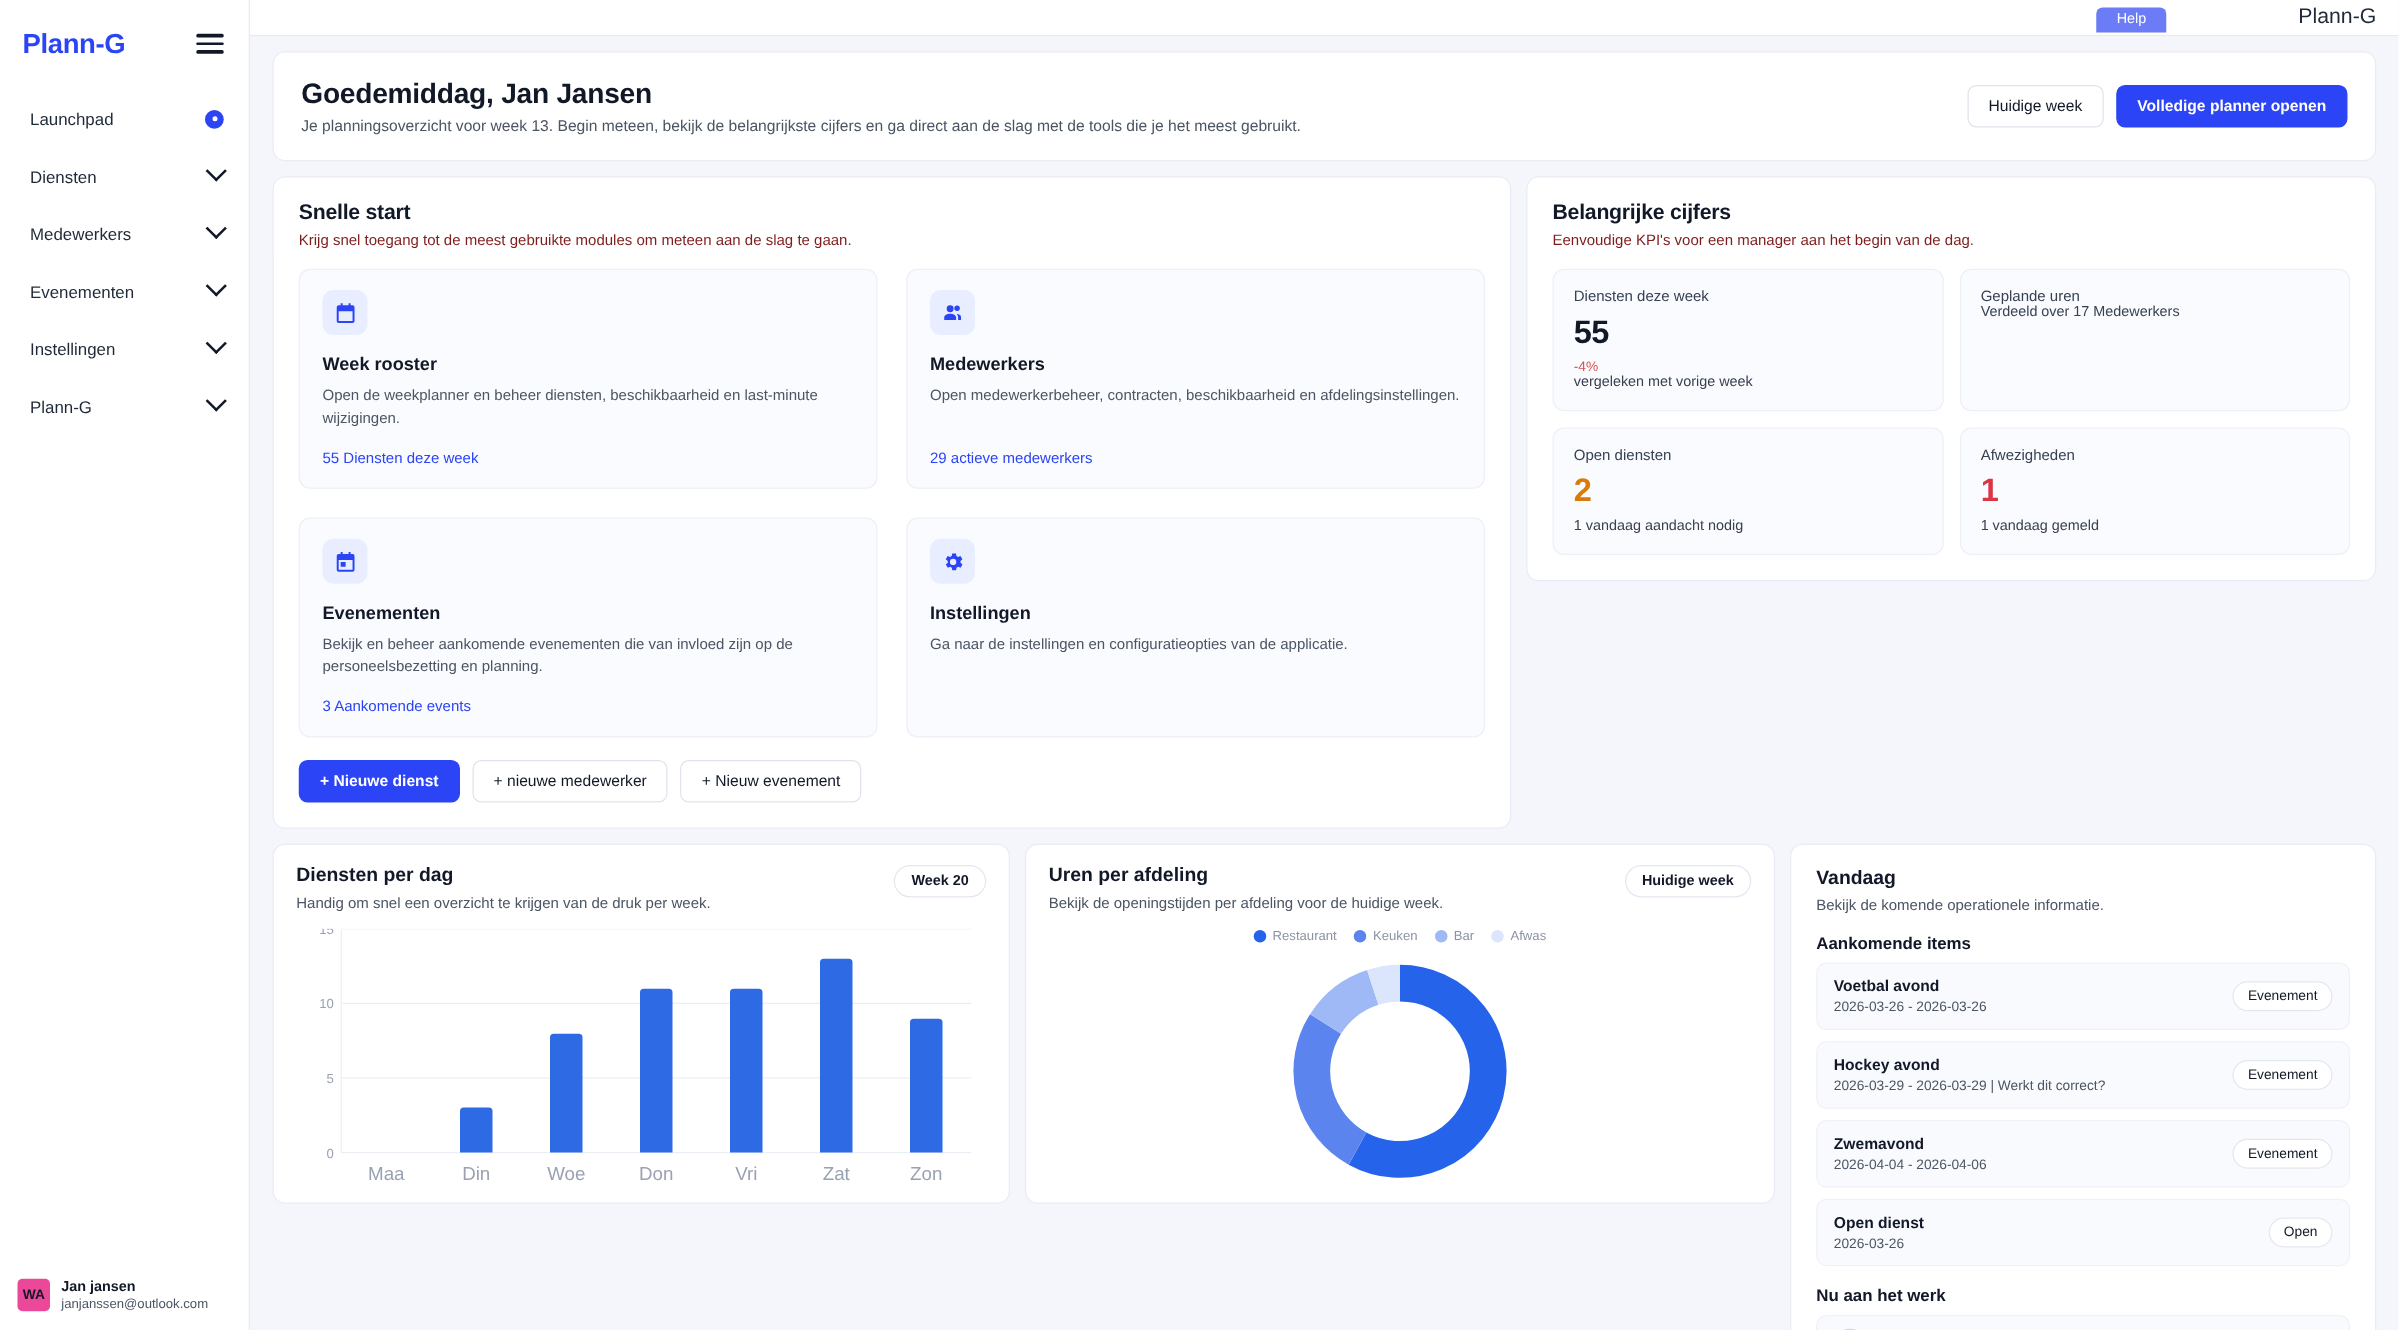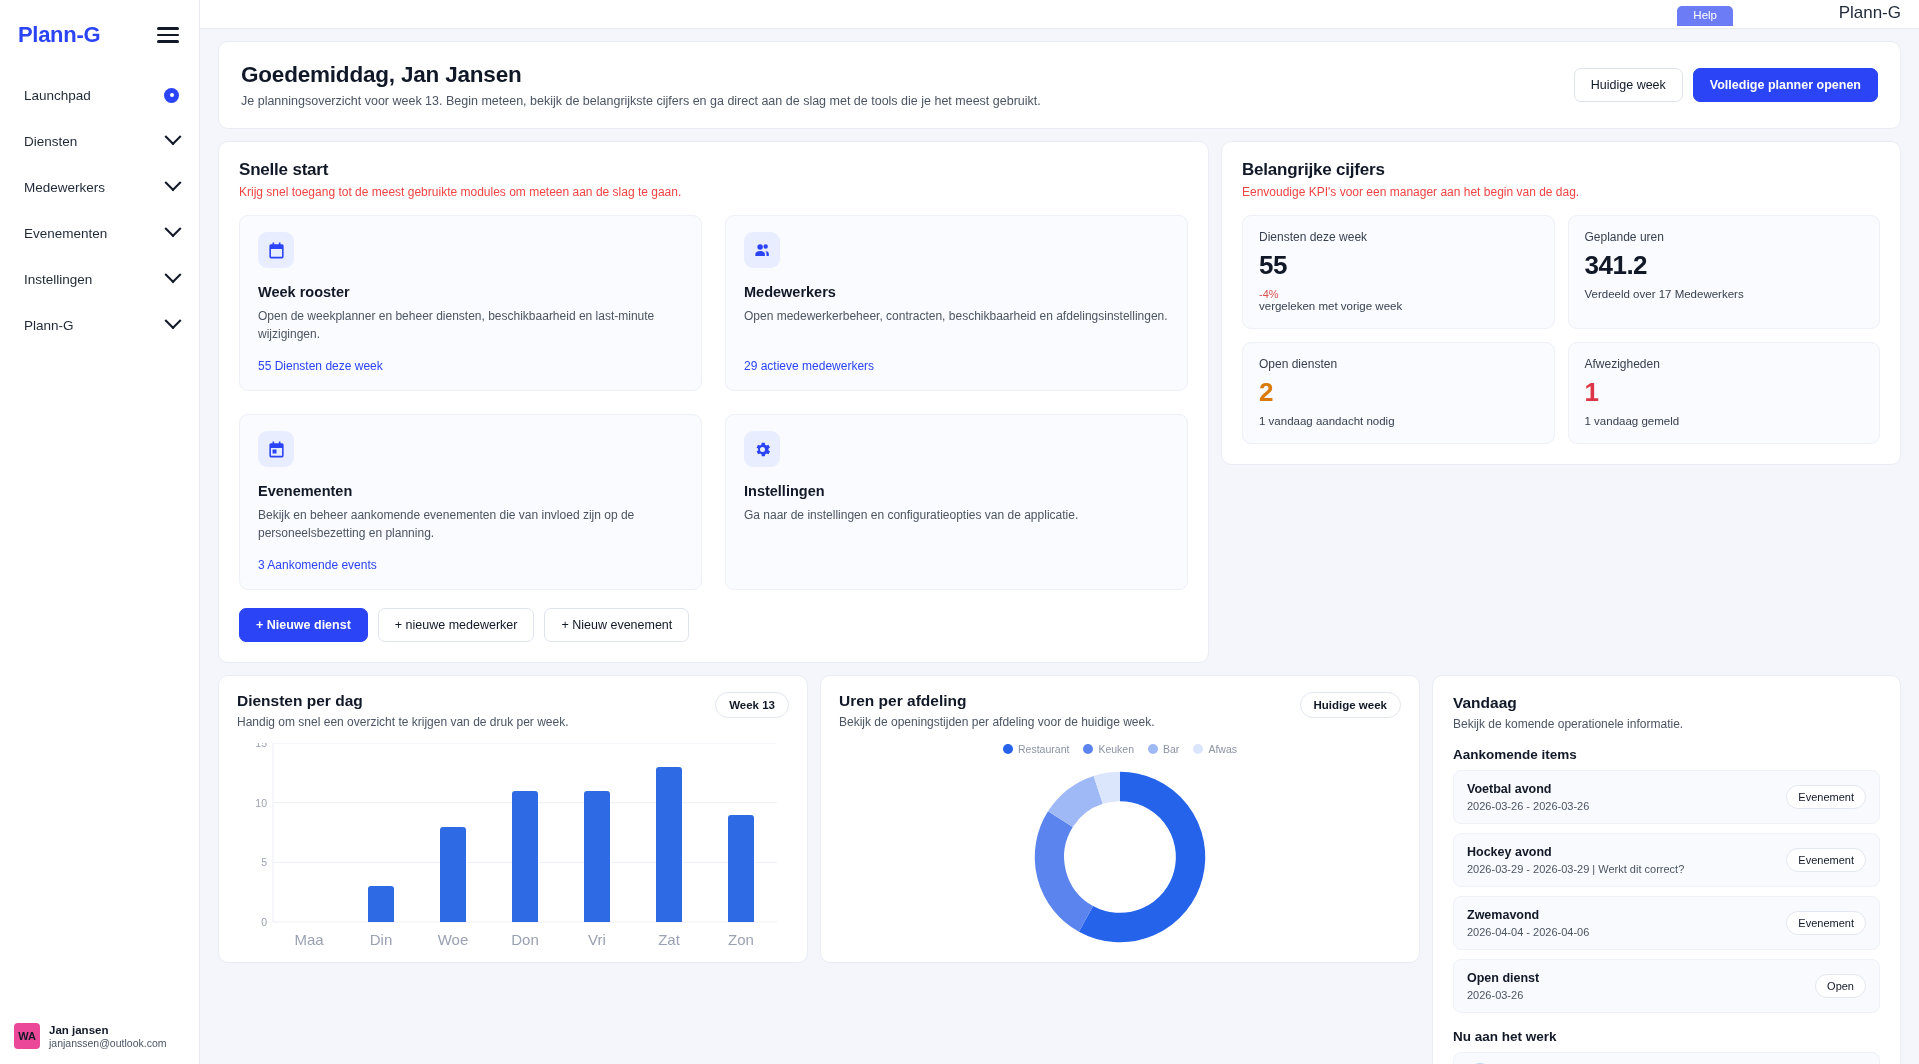--- a/index.html
+++ b/index.html
@@ -64,21 +64,21 @@
   .greet-actions { display: flex; gap: 10px; align-items: center; }
   .btn { font-size: 12.5px; border-radius: 7px; padding: 9px 16px; cursor: pointer; white-space: nowrap; }
   .btn-outline { background: #fff; border: 1px solid #dfe3ec; color: #111827; }
   .btn-primary { background: #2b44f5; border: 1px solid #2b44f5; color: #fff; font-weight: bold; }
 
   .row-2 { display: flex; gap: 12px; margin-bottom: 12px; align-items: stretch; }
   .col-left { flex: 1 1 auto; }
   .col-right { width: 680px; min-width: 680px; }
 
   .sect-title { font-size: 17px; font-weight: bold; letter-spacing: -0.2px; }
-  .sect-sub { font-size: 12px; color: #ef4444; margin-top: 5px; }
+  .sect-sub { font-size: 12px; color: #7f1d1d; margin-top: 5px; }
 
   .quick { padding: 18px 20px 20px 20px; }
   .qgrid { display: grid; grid-template-columns: 1fr 1fr; gap: 23px; margin-top: 16px; }
   .qcard { background: #fafbfe; border: 1px solid #edf0f7; border-radius: 9px; padding: 16px 18px 17px 18px; cursor: pointer; display:flex; flex-direction: column; }
   .qicon { width: 36px; height: 36px; border-radius: 9px; background: #e8edff; display: flex; align-items: center; justify-content: center; margin-bottom: 16px; }
   .qicon svg { width: 19px; height: 19px; fill: #2b44f5; }
   .qtitle { font-size: 14.5px; font-weight: bold; margin-bottom: 7px; }
   .qdesc { font-size: 12px; color: #4b5563; line-height: 1.5; }
   .qlink { font-size: 12px; color: #2b44f5; margin-top: auto; padding-top: 16px; cursor: pointer; }
   .qactions { display: flex; gap: 10px; margin-top: 18px; }
@@ -271,21 +271,20 @@
 
             <div class="kcard">
               <div class="klabel">Diensten deze week</div>
               <div class="kvalue">55</div>
               <div class="kdelta">-4%</div>
               <div class="ksub">vergeleken met vorige week</div>
             </div>
 
             <div class="kcard">
               <div class="klabel">Geplande uren</div>
-              <div class="kvalue">341.2</div>
               <div class="ksub">Verdeeld over 17 Medewerkers</div>
             </div>
 
             <div class="kcard">
               <div class="klabel">Open diensten</div>
               <div class="kvalue orange">2</div>
               <div class="ksub">1 vandaag aandacht nodig</div>
             </div>
 
             <div class="kcard">
@@ -299,21 +298,21 @@
       </div>
 
       <div class="row-3">
 
         <div class="card chart-card bar-card">
           <div class="chart-head">
             <div>
               <div class="chart-title">Diensten per dag</div>
               <div class="chart-sub">Handig om snel een overzicht te krijgen van de druk per week.</div>
             </div>
-            <div class="pill">Week 13</div>
+            <div class="pill">Week 20</div>
           </div>
           <div class="plot">
             <svg id="bar-grid" width="100%" height="100%" style="position:absolute;inset:0;">
                 <line x1="18" y1="179" x2="522" y2="179" stroke="#eceff5" stroke-width="1"></line>
                 <text x="12" y="183" text-anchor="end" font-size="10.5" fill="#9aa2b1" font-family="Liberation Sans">0</text>
                 <line x1="18" y1="119.33333333333334" x2="522" y2="119.33333333333334" stroke="#eceff5" stroke-width="1"></line>
                 <text x="12" y="123.33333333333334" text-anchor="end" font-size="10.5" fill="#9aa2b1" font-family="Liberation Sans">5</text>
                 <line x1="18" y1="59.66666666666667" x2="522" y2="59.66666666666667" stroke="#eceff5" stroke-width="1"></line>
                 <text x="12" y="63.66666666666667" text-anchor="end" font-size="10.5" fill="#9aa2b1" font-family="Liberation Sans">10</text>
                 <line x1="18" y1="0" x2="522" y2="0" stroke="#eceff5" stroke-width="1"></line>

